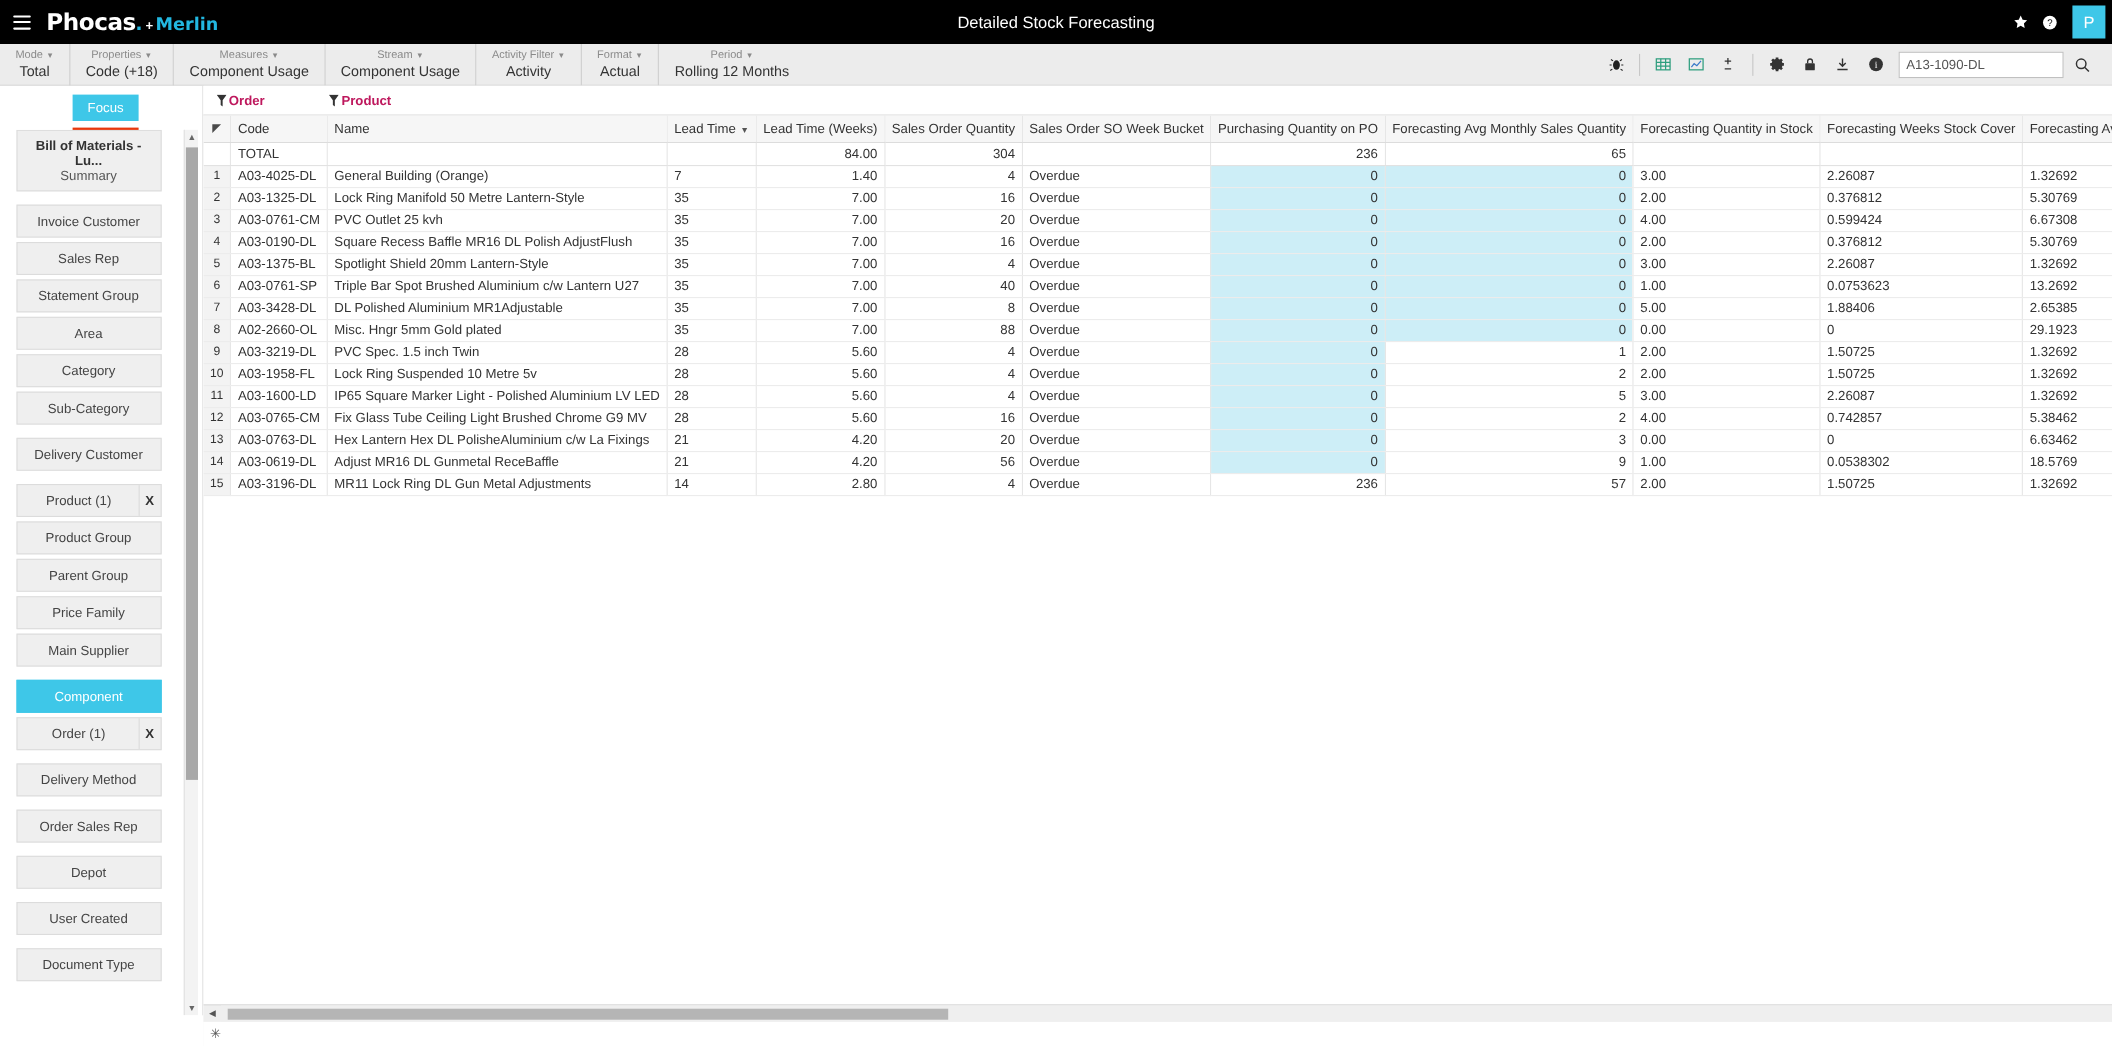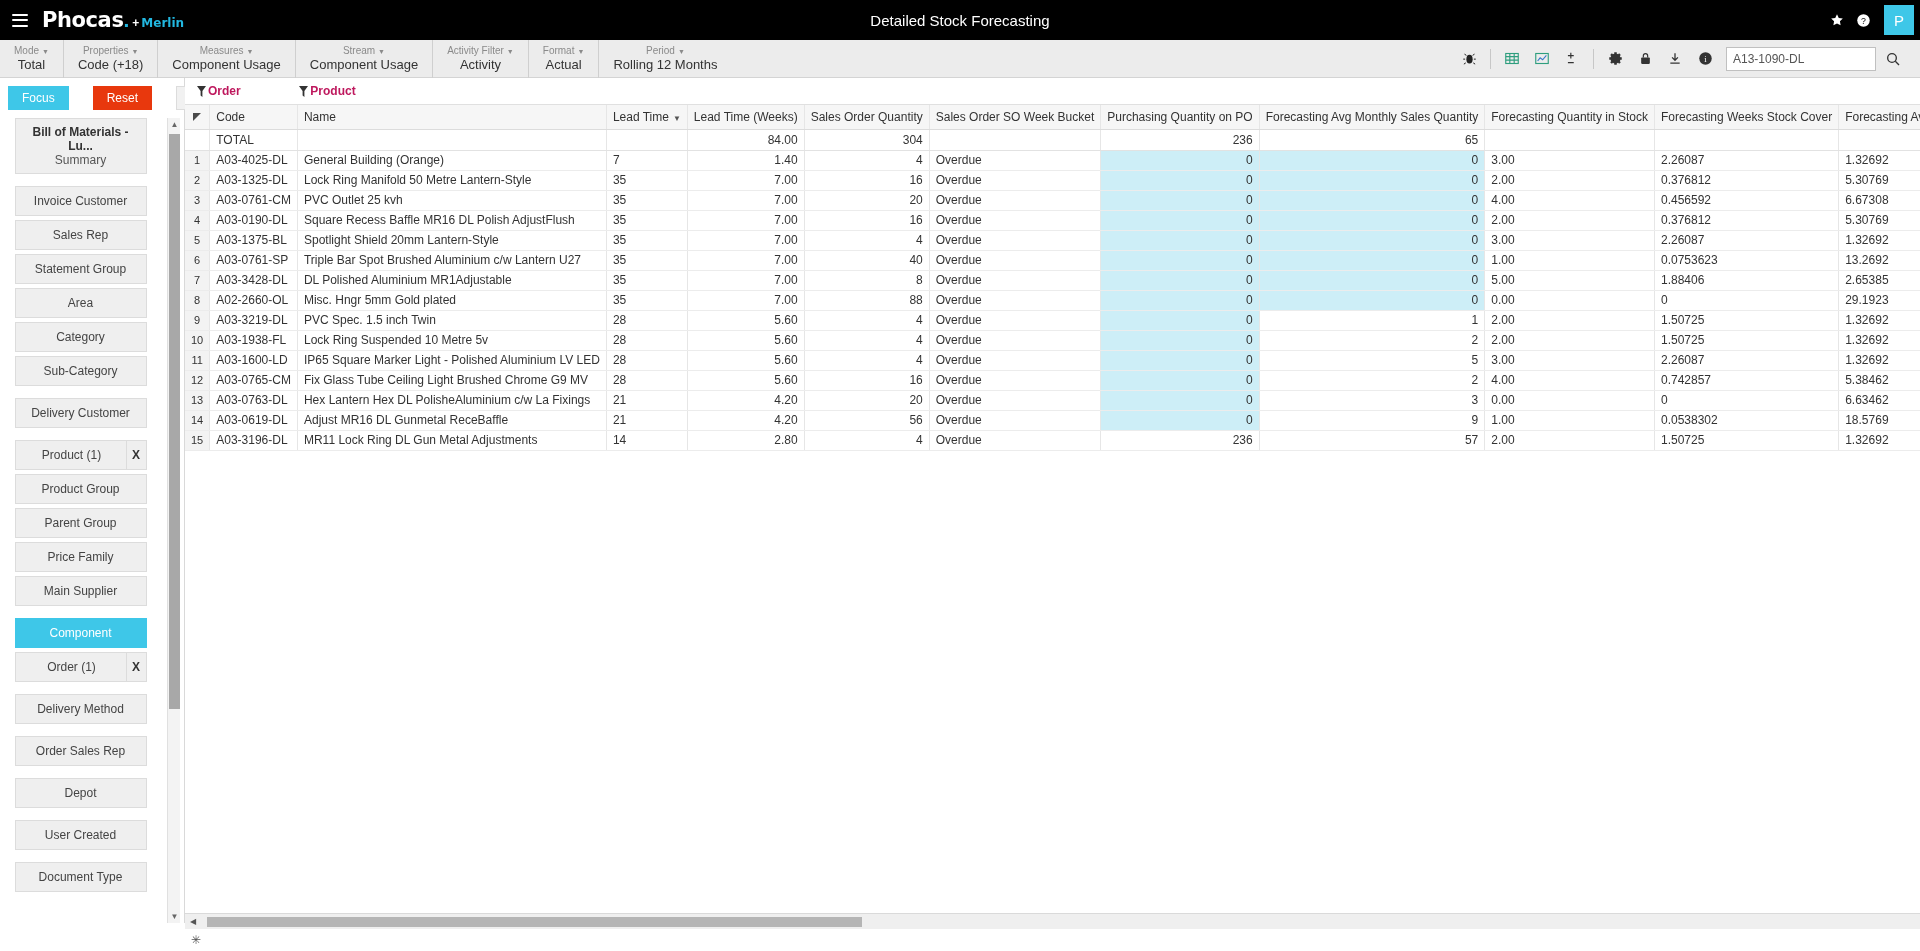--- a/index.html
+++ b/index.html
@@ -29,21 +29,21 @@
   .brand { display: flex; align-items: baseline; font-size: 0; }
   .brand-name {
     font-size: 21px; font-weight: bold; letter-spacing: -0.4px;
     color: #fff; font-family: "DejaVu Sans", sans-serif;
   }
   .brand-dot { color: #22b7e0; font-size: 21px; font-weight: bold; }
   .brand-plus {
     font-size: 12px; color: #ffffff; margin-left: 3px; font-weight: bold;
   }
   .brand-merlin {
-    font-size: 12px; color: #22b7e0; font-weight: bold; margin-left: 2px;
+    font-size: 16px; color: #22b7e0; font-weight: bold; margin-left: 2px;
     font-family: "DejaVu Sans", sans-serif;
   }
   .top-title {
     position: absolute; left: 0; right: 0; text-align: center;
     font-size: 15px; color: #fff; pointer-events: none;
   }
   .top-right {
     margin-left: auto; display: flex; align-items: center; height: 40px;
     padding-right: 0px;
   }
@@ -91,21 +91,21 @@
   .search-go { width: 34px; height: 30px; display:flex; align-items:center; justify-content:center; cursor:pointer; color:#444; }
 
   
   .body-wrap { display: flex; height: 873px; }
 
   
   .leftpanel {
     width: 185px; background: #fff; position: relative;
     border-right: 1px solid #d9d9d9; flex: 0 0 185px;
   }
-  .fr-row { display: flex; align-items: center; padding: 8px 0 6px 8px; gap: 24px; }
+  .fr-row { display: flex; align-items: center; padding: 8px 0 6px 8px; gap: 6px; flex-direction: column; }
   .btn-focus {
     background: #3ec7e8; color: #fff; border: none; font-size: 12px;
     padding: 5px 14px; cursor: pointer; font-family: "Liberation Sans", sans-serif;
   }
   .btn-reset {
     background: #e8380d; color: #fff; border: none; font-size: 12px;
     padding: 5px 14px; cursor: pointer; font-family: "Liberation Sans", sans-serif;
   }
   .btn-matrix {
     background: #f1f1f1; color: #b3b3b3; border: 1px solid #dcdcdc; font-size: 12px;
@@ -481,21 +481,21 @@
               <td class="rownum">3</td>
               <td class="">A03-0761-CM</td>
               <td class="">PVC Outlet 25 kvh</td>
               <td class="">35</td>
               <td class="num">7.00</td>
               <td class="num">20</td>
               <td class="">Overdue</td>
               <td class="num hl">0</td>
               <td class="num hl">0</td>
               <td class="">4.00</td>
-              <td class="">0.456592</td>
+              <td class="">0.599424</td>
               <td class="">6.67308</td>
             </tr>
             <tr>
               <td class="rownum">4</td>
               <td class="">A03-0190-DL</td>
               <td class="">Square Recess Baffle MR16 DL Polish AdjustFlush</td>
               <td class="">35</td>
               <td class="num">7.00</td>
               <td class="num">16</td>
               <td class="">Overdue</td>
@@ -570,21 +570,21 @@
               <td class="num">4</td>
               <td class="">Overdue</td>
               <td class="num hl">0</td>
               <td class="num">1</td>
               <td class="">2.00</td>
               <td class="">1.50725</td>
               <td class="">1.32692</td>
             </tr>
             <tr>
               <td class="rownum">10</td>
-              <td class="">A03-1938-FL</td>
+              <td class="">A03-1958-FL</td>
               <td class="">Lock Ring Suspended 10 Metre 5v</td>
               <td class="">28</td>
               <td class="num">5.60</td>
               <td class="num">4</td>
               <td class="">Overdue</td>
               <td class="num hl">0</td>
               <td class="num">2</td>
               <td class="">2.00</td>
               <td class="">1.50725</td>
               <td class="">1.32692</td>

